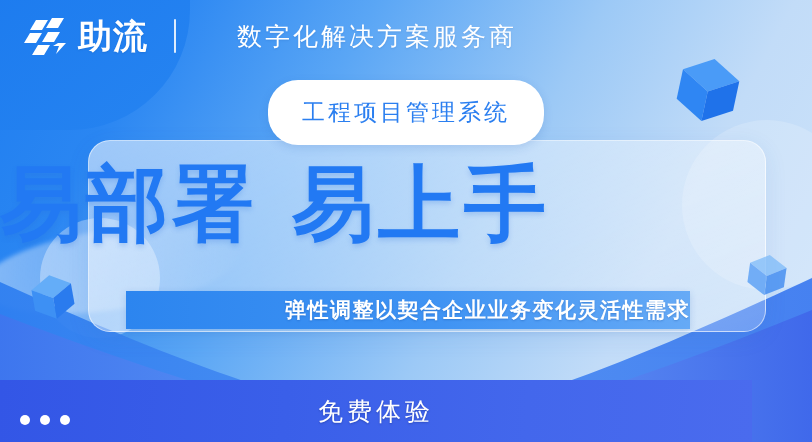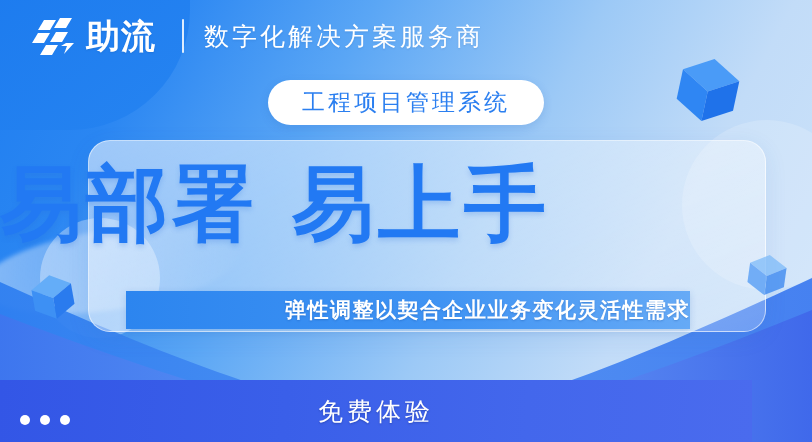--- a/index.html
+++ b/index.html
@@ -36,44 +36,45 @@
   }
 
   
   .wave{position:absolute;left:0;bottom:0;width:812px;height:180px;}
 
   
   .header{
     position:absolute;left:0;top:0;width:812px;height:72px;
     display:flex;align-items:center;z-index:6;
   }
-  .logo-wrap{display:flex;align-items:center;padding-left:32px;justify-content:flex-end;}
+  .logo-wrap{display:flex;align-items:center;padding-left:24px;justify-content:flex-end;}
   .logo-mark{position:relative;width:46px;height:40px;margin-right:6px;}
   .logo-text{
     color:#fff;font-size:34px;font-weight:700;letter-spacing:1px;
     line-height:1;margin-left:2px;
     text-shadow:0 1px 2px rgba(0,60,140,.18);
   }
   .divider{
     width:2px;height:34px;background:rgba(255,255,255,.85);
     margin:0 20px 0 26px;border-radius:2px;
   }
   .slogan{
     color:#ffffff;font-size:25px;letter-spacing:3px;font-weight:400;
     text-shadow:0 1px 2px rgba(0,60,140,.15);
+    margin-left:41px;
   }
 
   
   .pill-row{
     position:absolute;top:80px;left:0;width:812px;
     display:flex;justify-content:center;z-index:6;
   }
   .pill{
     background:#ffffff;border-radius:30px;
-    padding:7px 34px;
+    padding:17px 34px;
     color:#2b7ff0;font-size:23px;font-weight:500;letter-spacing:3px;
     box-shadow:0 3px 10px rgba(30,90,180,.16);
   }
 
   
   .card{
     position:absolute;left:88px;top:140px;width:676px;height:190px;
     border-radius:22px;
     background:linear-gradient(160deg,rgba(255,255,255,.55),rgba(255,255,255,.22));
     border:1px solid rgba(255,255,255,.55);

